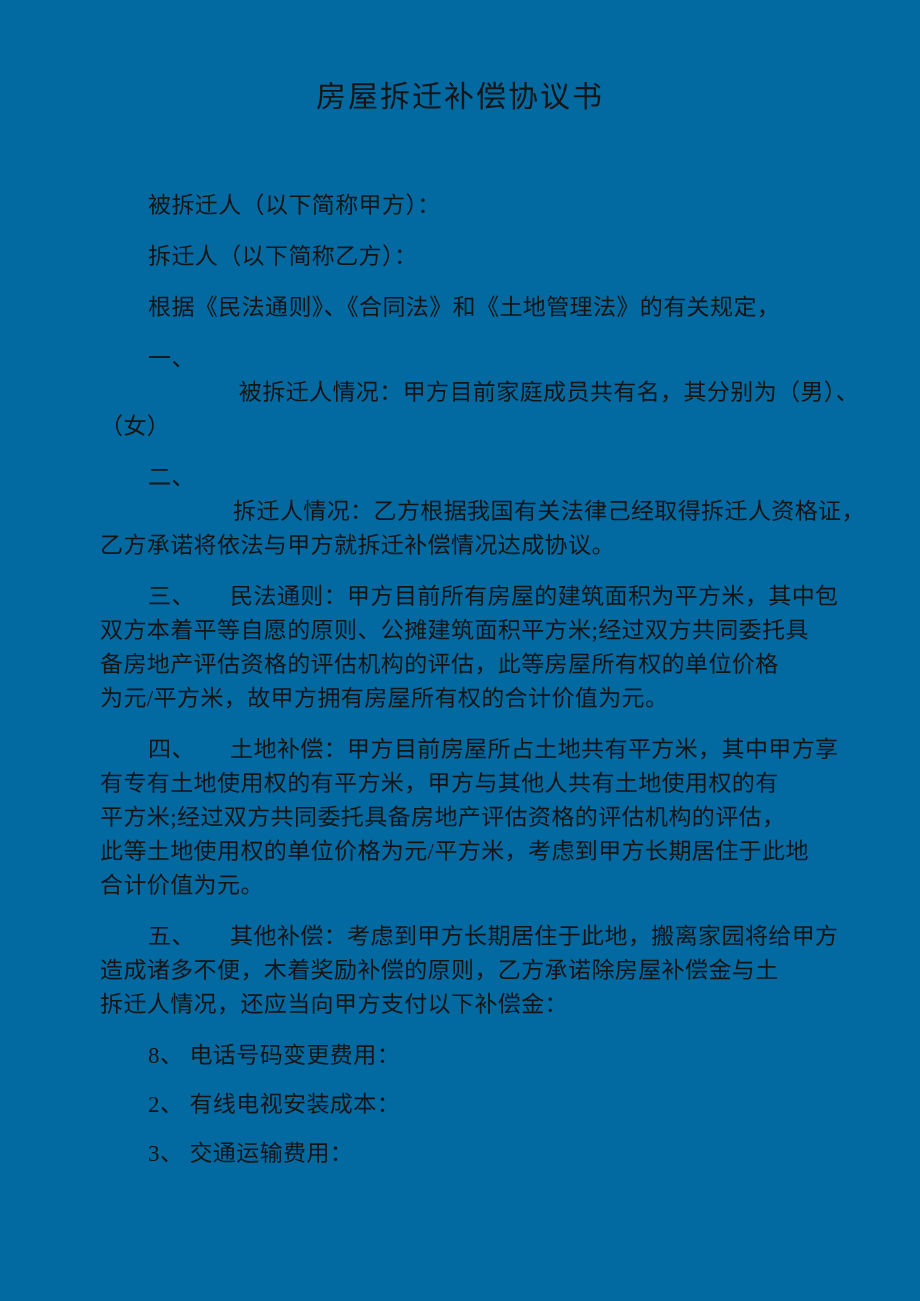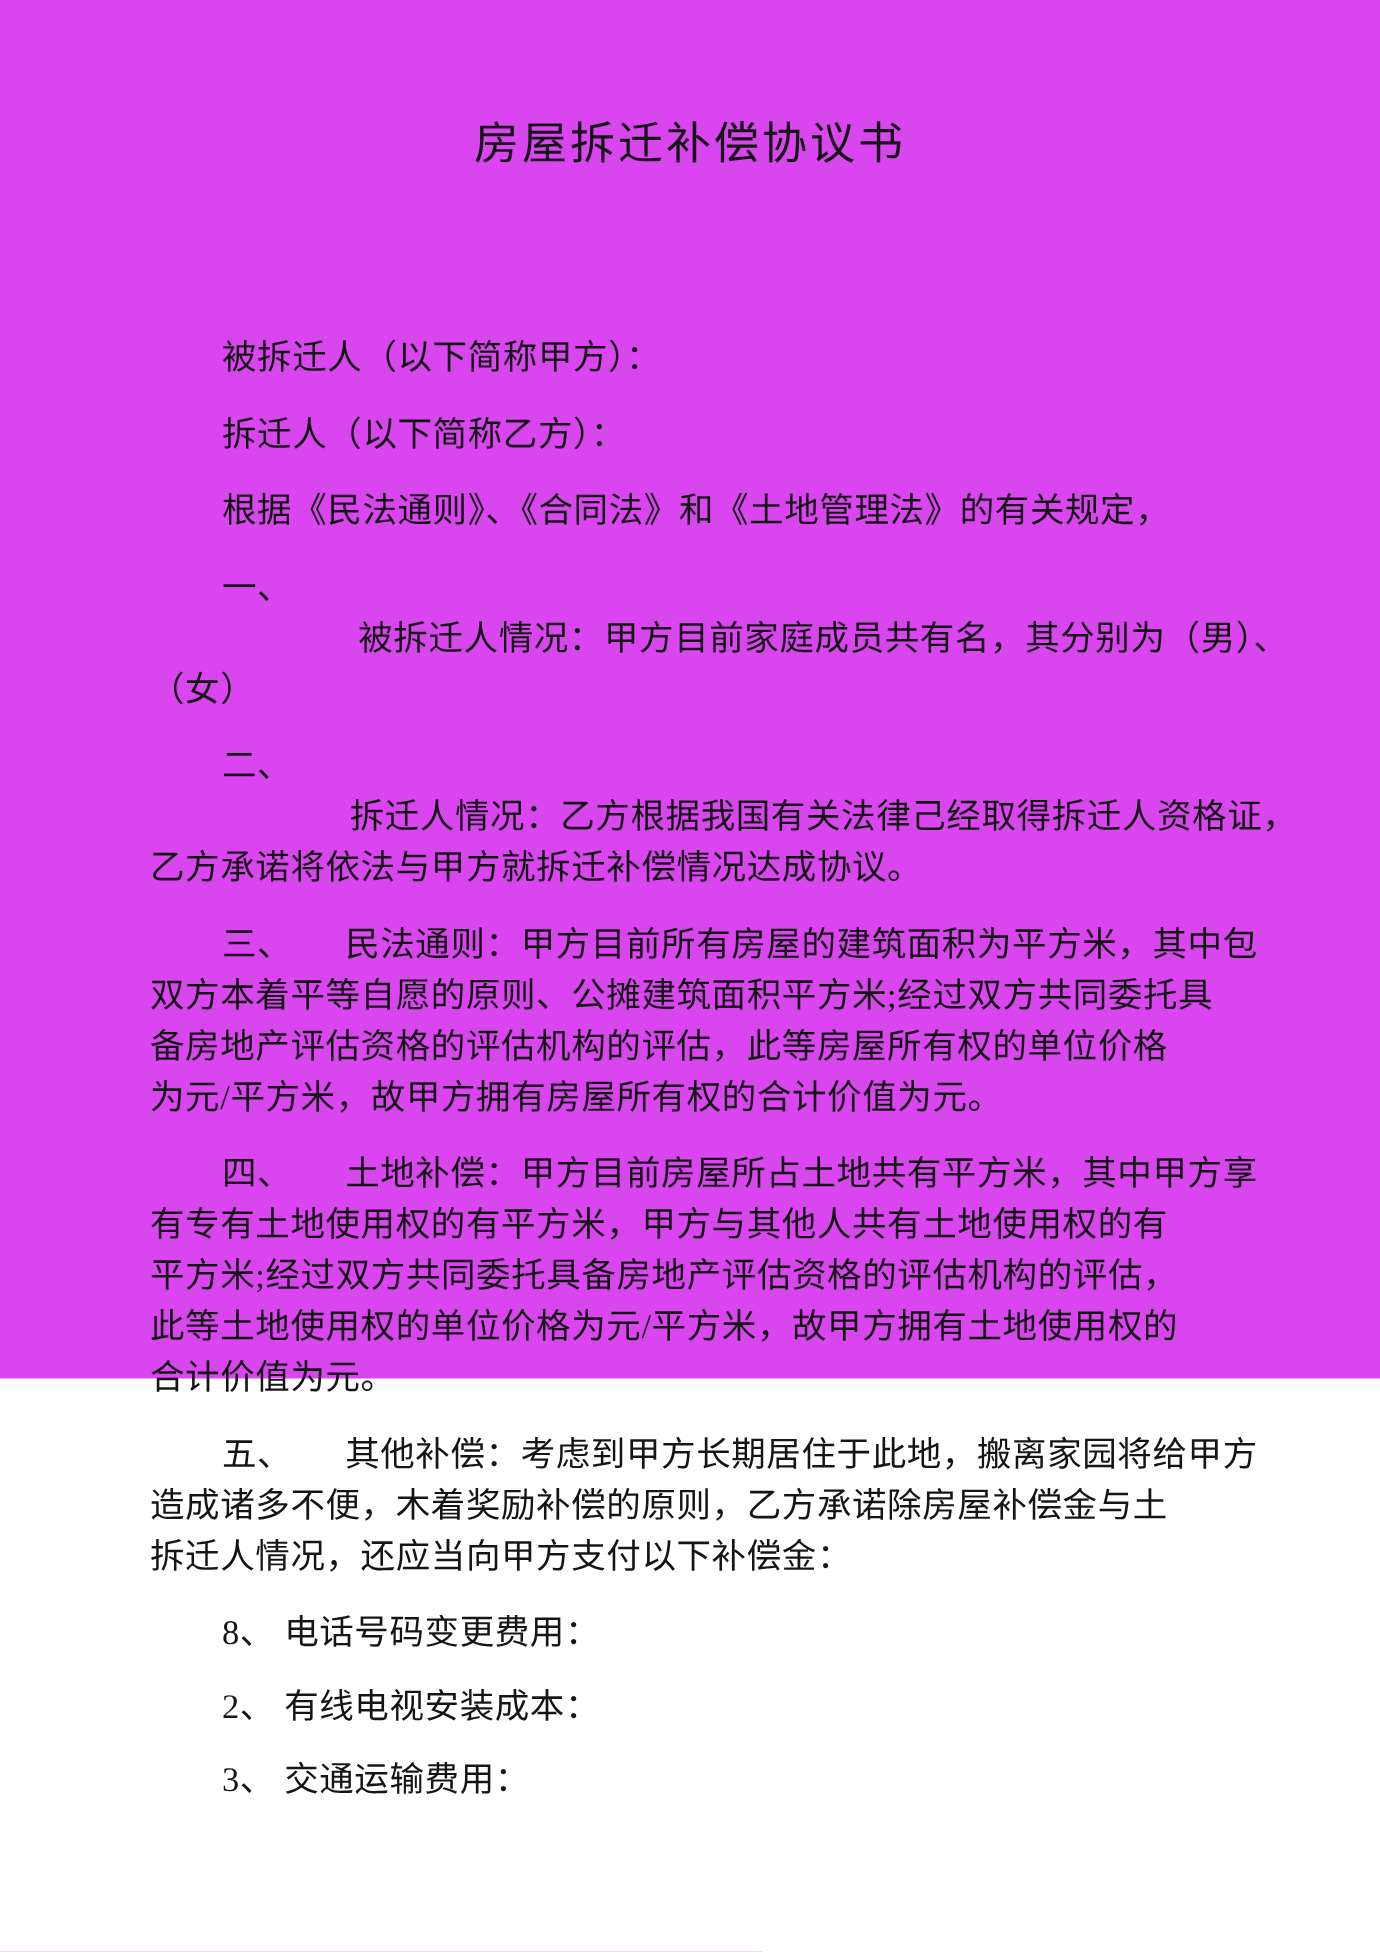--- a/index.html
+++ b/index.html
@@ -9,37 +9,37 @@
   }
   body {
     width: 920px;
     height: 1301px;
     overflow: hidden;
     color: #151515;
     font-family: "Liberation Serif", "DejaVu Serif", serif;
   }
   .page {
     width: 920px;
-    height: 919px;
-    background: #d946ef;
+    height: 1301px;
+    background: #0369a1;
     position: relative;
   }
   .doc-title {
     margin: 0;
     padding-top: 78px;
     height: 38px;
     line-height: 38px;
     text-align: center;
     font-size: 30px;
     font-weight: 400;
     letter-spacing: 2px;
     white-space: nowrap;
   }
   .content {
-    margin-top: 106px;
+    margin-top: 73px;
     padding-left: 100px;
     padding-right: 20px;
     font-size: 23px;
     letter-spacing: 0.4px;
   }
   .para {
     margin: 0 0 17px 0;
   }
   .para.item {
     margin-bottom: 15px;
@@ -97,21 +97,21 @@
       <div class="line indent">三、　　民法通则：甲方目前所有房屋的建筑面积为平方米，其中包</div>
       <div class="line">双方本着平等自愿的原则、公摊建筑面积平方米;经过双方共同委托具</div>
       <div class="line">备房地产评估资格的评估机构的评估，此等房屋所有权的单位价格</div>
       <div class="line">为元/平方米，故甲方拥有房屋所有权的合计价值为元。</div>
     </div>
 
     <div class="para">
       <div class="line indent">四、　　土地补偿：甲方目前房屋所占土地共有平方米，其中甲方享</div>
       <div class="line">有专有土地使用权的有平方米，甲方与其他人共有土地使用权的有</div>
       <div class="line">平方米;经过双方共同委托具备房地产评估资格的评估机构的评估，</div>
-      <div class="line">此等土地使用权的单位价格为元/平方米，故甲方拥有土地使用权的</div>
+      <div class="line">此等土地使用权的单位价格为元/平方米，考虑到甲方长期居住于此地</div>
       <div class="line">合计价值为元。</div>
     </div>
 
     <div class="para">
       <div class="line indent">五、　　其他补偿：考虑到甲方长期居住于此地，搬离家园将给甲方</div>
       <div class="line">造成诸多不便，木着奖励补偿的原则，乙方承诺除房屋补偿金与土</div>
       <div class="line">拆迁人情况，还应当向甲方支付以下补偿金：</div>
     </div>
 
     <div class="para item">

